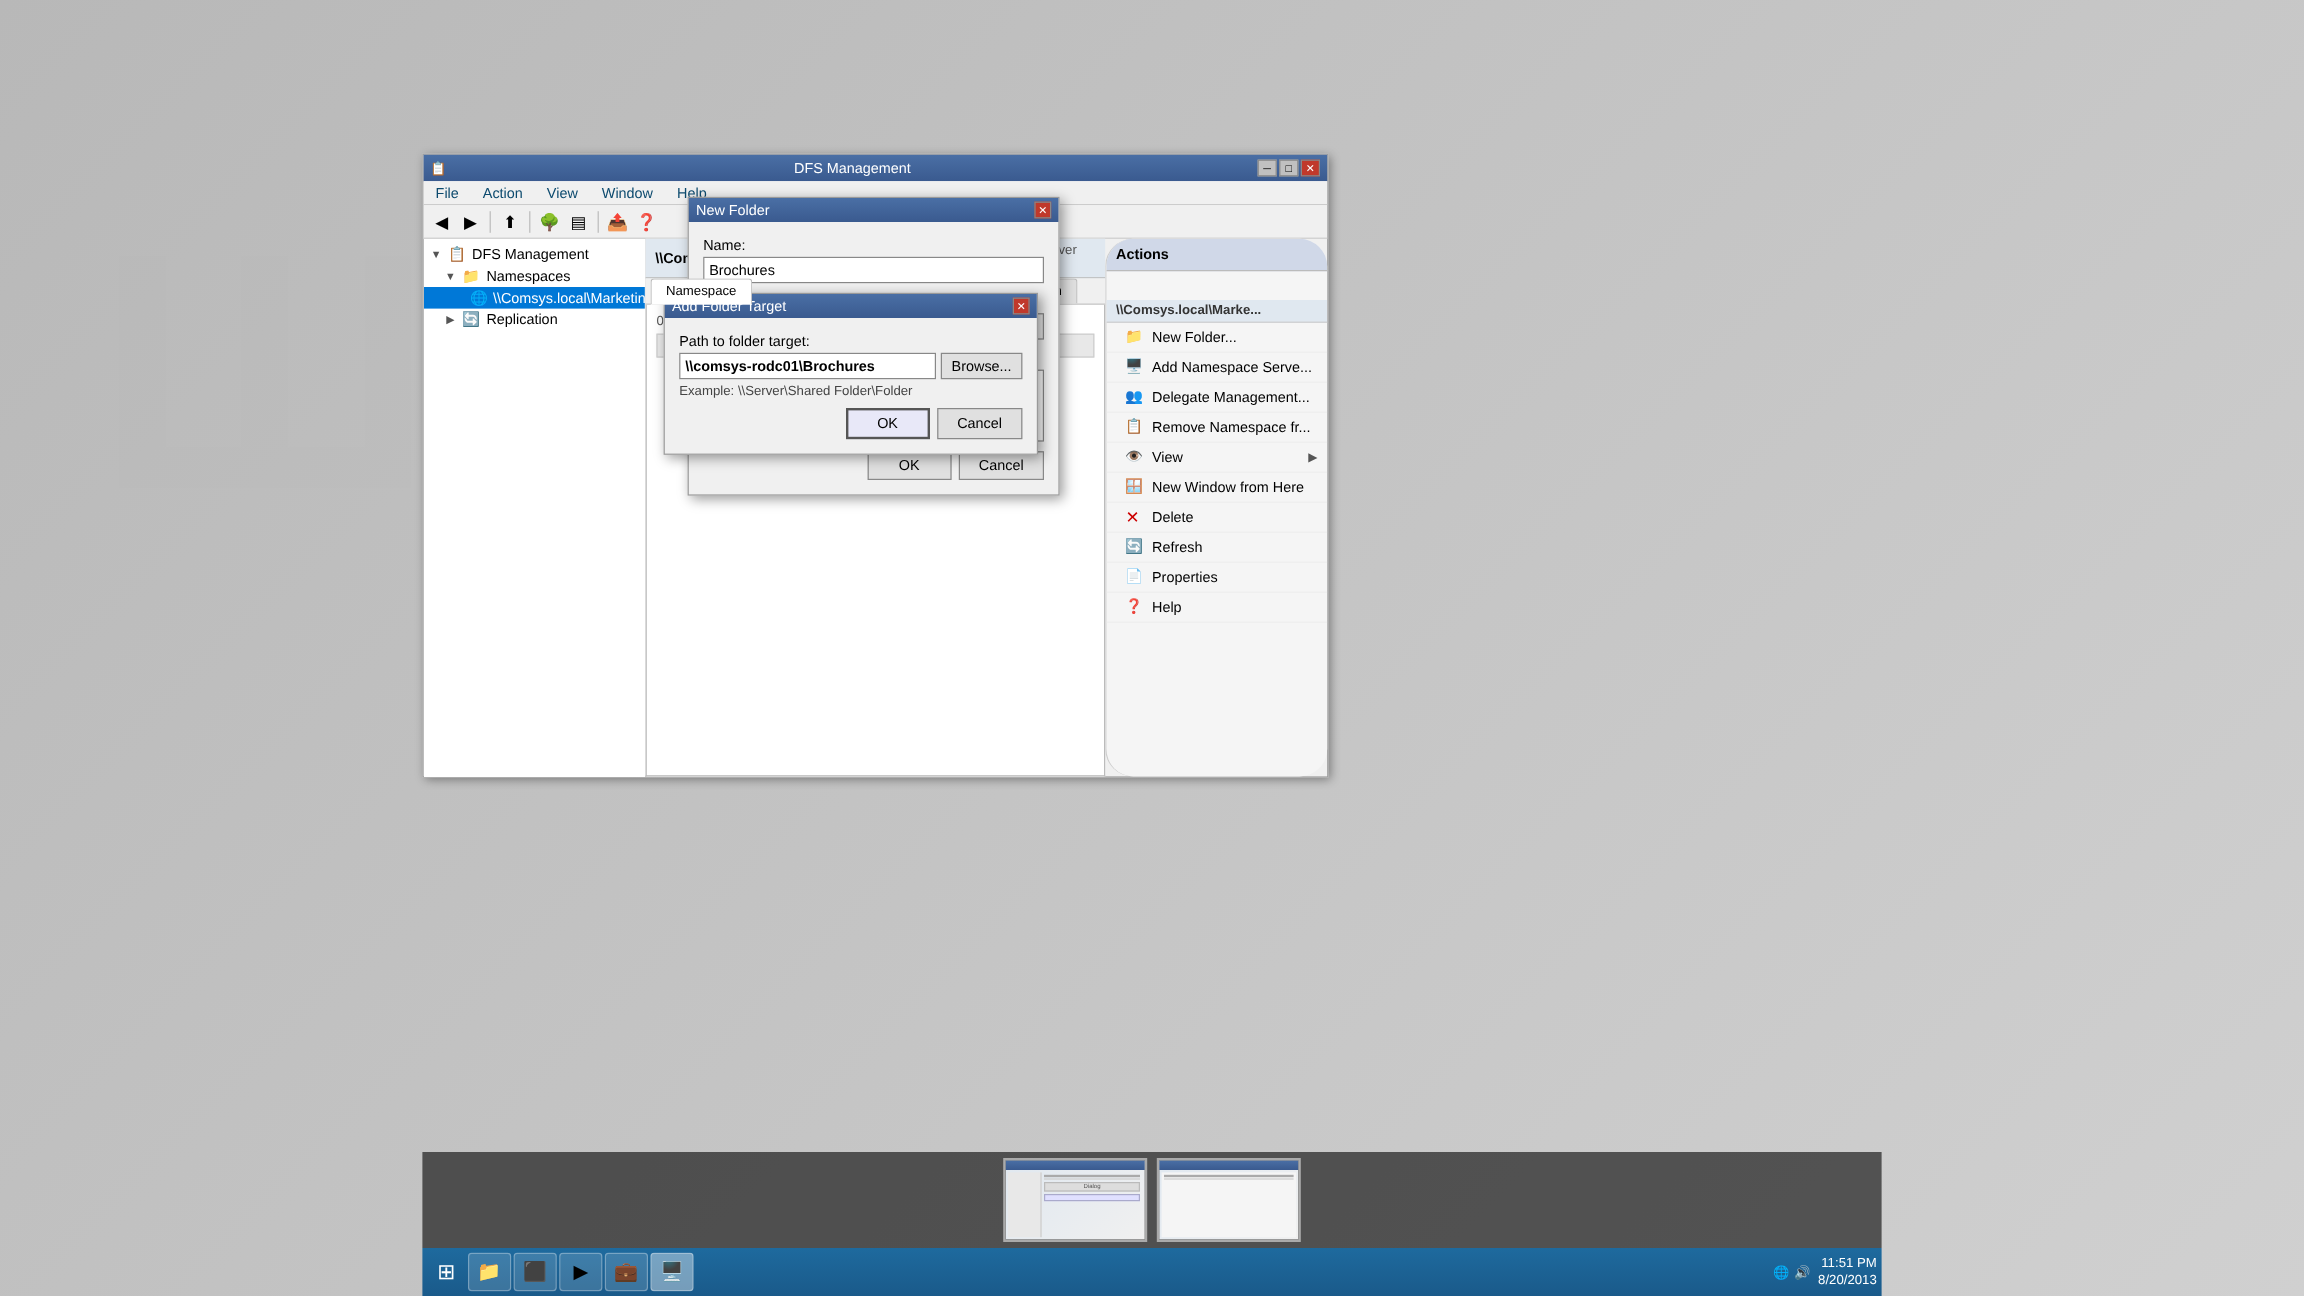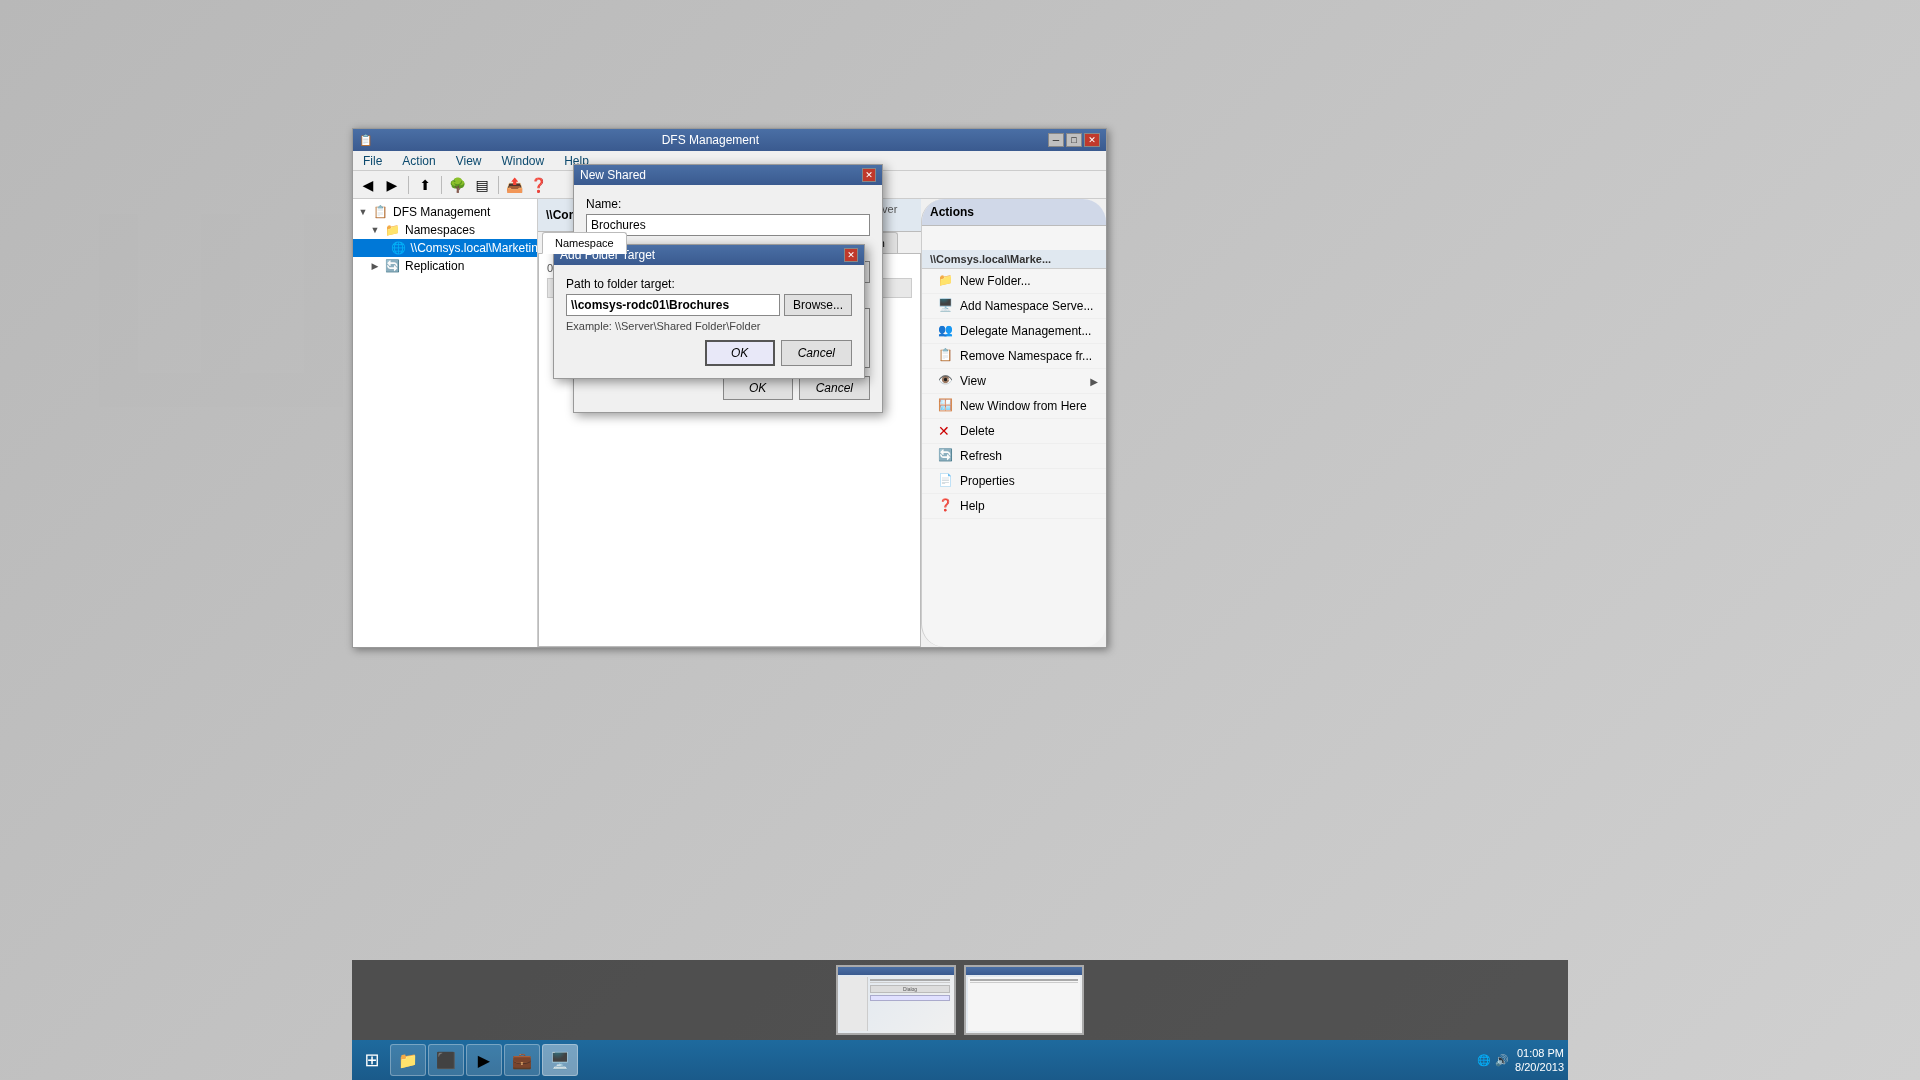--- a/index.html
+++ b/index.html
@@ -385,21 +385,20 @@
     }
 
     .dialog-btn {
       padding: 4px 16px;
       border: 1px solid #888;
       background: #e0e0e0;
       cursor: pointer;
       font-size: 12px;
       min-width: 70px;
       text-align: center;
-      font-style: italic;
     }
     .dialog-btn.default-btn {
       background: #e8e8f8;
       border: 2px solid #555;
     }
 
     
     .add-folder-dialog {
       left: 200px;
       top: 115px;
@@ -703,21 +702,21 @@
           <span>Help</span>
         </div>
       </div>
     </div>
   </div>
 
   <div class="dialog-overlay">
 
     <div class="dialog new-folder-dialog">
       <div class="dialog-title-bar">
-        <span>New Shared</span>
+        <span>New Folder</span>
         <div class="dialog-close-btn">✕</div>
       </div>
       <div class="dialog-body">
         <label class="form-label">Name:</label>
         <input class="form-input" type="text" value="Brochures" style="">
         <label class="form-label">Preview of namespace:</label>
         <input class="form-input form-input-readonly" type="text" readonly="" value="\\Comsys.local\MarketingDocs\Brochures" style="">
         <div class="folder-targets-label">Folder targets:</div>
         <div class="folder-targets-box"></div>
         <div class="dialog-buttons">
@@ -755,21 +754,21 @@
   <div class="taskbar-item">⬛</div>
   <div class="taskbar-item">▶</div>
   <div class="taskbar-item">💼</div>
   <div class="taskbar-item active">🖥️</div>
   <div class="taskbar-right">
     <div class="sys-tray">
       <span>🌐</span>
       <span>🔊</span>
     </div>
     <div class="clock">
-      <div>01:08 PM</div>
+      <div>11:51 PM</div>
       <div>8/20/2013</div>
     </div>
   </div>
 </div>
 
 <div class="preview-bar">
   <div class="preview-thumb">
     <div class="preview-thumb-inner">
       <div class="preview-title-bar"></div>
       <div class="preview-content">

